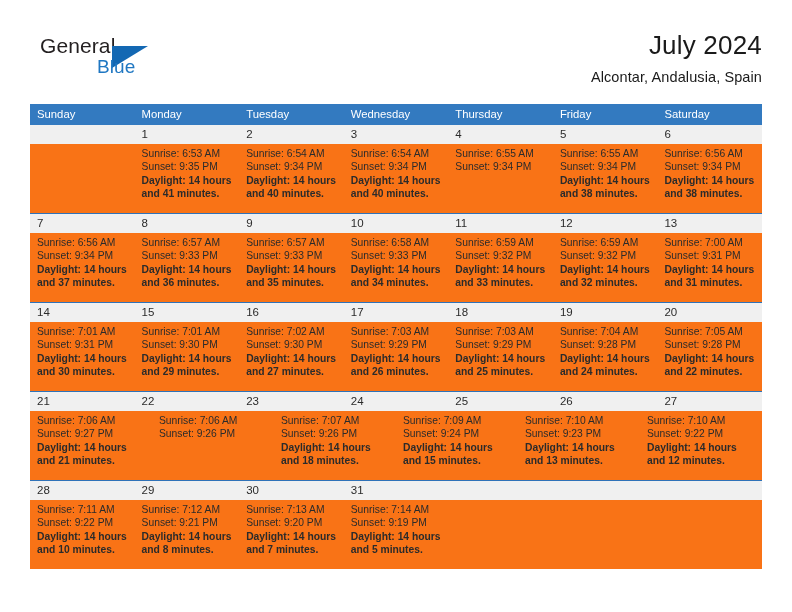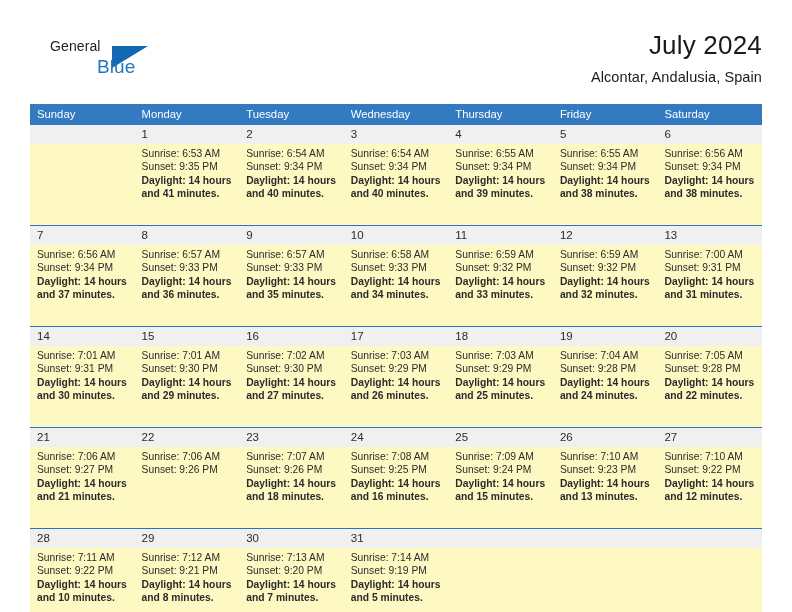--- a/index.html
+++ b/index.html
@@ -23,22 +23,22 @@
     left: 30px; top: 28px;
     width: 732px; height: 70px;
   }
   .brand {
     position: absolute;
     left: 8px; top: 6px;
     width: 200px; height: 56px;
   }
   .brand-general {
     position: absolute;
-    left: 12px; top: 0;
-    font-size: 14px;
+    left: 2px; top: 0;
+    font-size: 21px;
     color: #231f20;
     letter-spacing: 0.1px;
     line-height: 24px;
     font-weight: 400;
   }
   .brand-blue {
     position: absolute;
     left: 59px; top: 21px;
     font-size: 19px;
     color: #1f77c2;
@@ -113,22 +113,22 @@
   .daynum {
     flex: 1 1 0;
     font-size: 11.5px;
     line-height: 19px;
     color: #2b2b2b;
     padding-left: 7px;
   }
   .daybody-row {
     display: flex;
     width: 100%;
-    background: #fef9c3;
-    height: 81px;
+    background: #f97316;
+    height: 69px;
     justify-content: space-between;
   }
   .daybody {
     flex: 1 1 0;
     padding: 3px 6px 0 7px;
     font-size: 10.3px;
     line-height: 13.3px;
     color: #2b2b2b;
   }
   .daybody div { white-space: nowrap; }
@@ -189,21 +189,20 @@
               <div class="dl">Daylight: 14 hours and 40 minutes.</div>
             </div>
             <div class="daybody">
               <div>Sunrise: 6:54 AM</div>
               <div>Sunset: 9:34 PM</div>
               <div class="dl">Daylight: 14 hours and 40 minutes.</div>
             </div>
             <div class="daybody">
               <div>Sunrise: 6:55 AM</div>
               <div>Sunset: 9:34 PM</div>
-              <div class="dl">Daylight: 14 hours and 39 minutes.</div>
             </div>
             <div class="daybody">
               <div>Sunrise: 6:55 AM</div>
               <div>Sunset: 9:34 PM</div>
               <div class="dl">Daylight: 14 hours and 38 minutes.</div>
             </div>
             <div class="daybody">
               <div>Sunrise: 6:56 AM</div>
               <div>Sunset: 9:34 PM</div>
               <div class="dl">Daylight: 14 hours and 38 minutes.</div>
@@ -325,25 +324,20 @@
             <div class="daybody">
               <div>Sunrise: 7:06 AM</div>
               <div>Sunset: 9:26 PM</div>
             </div>
             <div class="daybody">
               <div>Sunrise: 7:07 AM</div>
               <div>Sunset: 9:26 PM</div>
               <div class="dl">Daylight: 14 hours and 18 minutes.</div>
             </div>
             <div class="daybody">
-              <div>Sunrise: 7:08 AM</div>
-              <div>Sunset: 9:25 PM</div>
-              <div class="dl">Daylight: 14 hours and 16 minutes.</div>
-            </div>
-            <div class="daybody">
               <div>Sunrise: 7:09 AM</div>
               <div>Sunset: 9:24 PM</div>
               <div class="dl">Daylight: 14 hours and 15 minutes.</div>
             </div>
             <div class="daybody">
               <div>Sunrise: 7:10 AM</div>
               <div>Sunset: 9:23 PM</div>
               <div class="dl">Daylight: 14 hours and 13 minutes.</div>
             </div>
             <div class="daybody">

